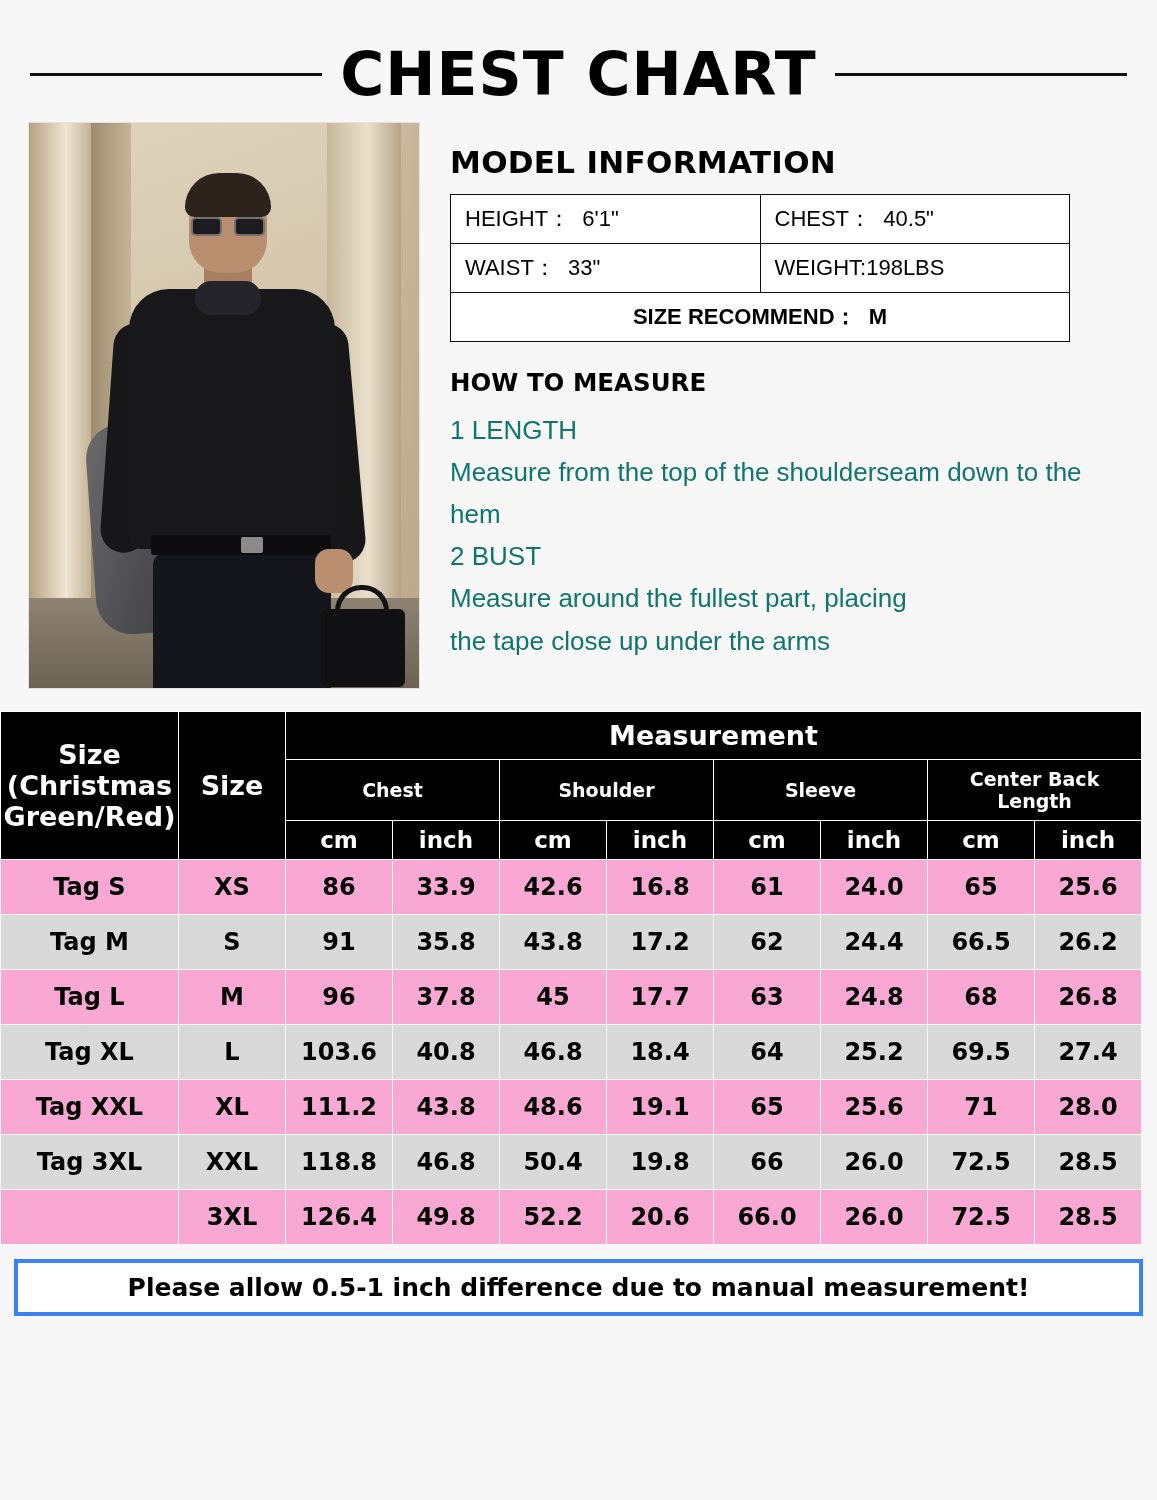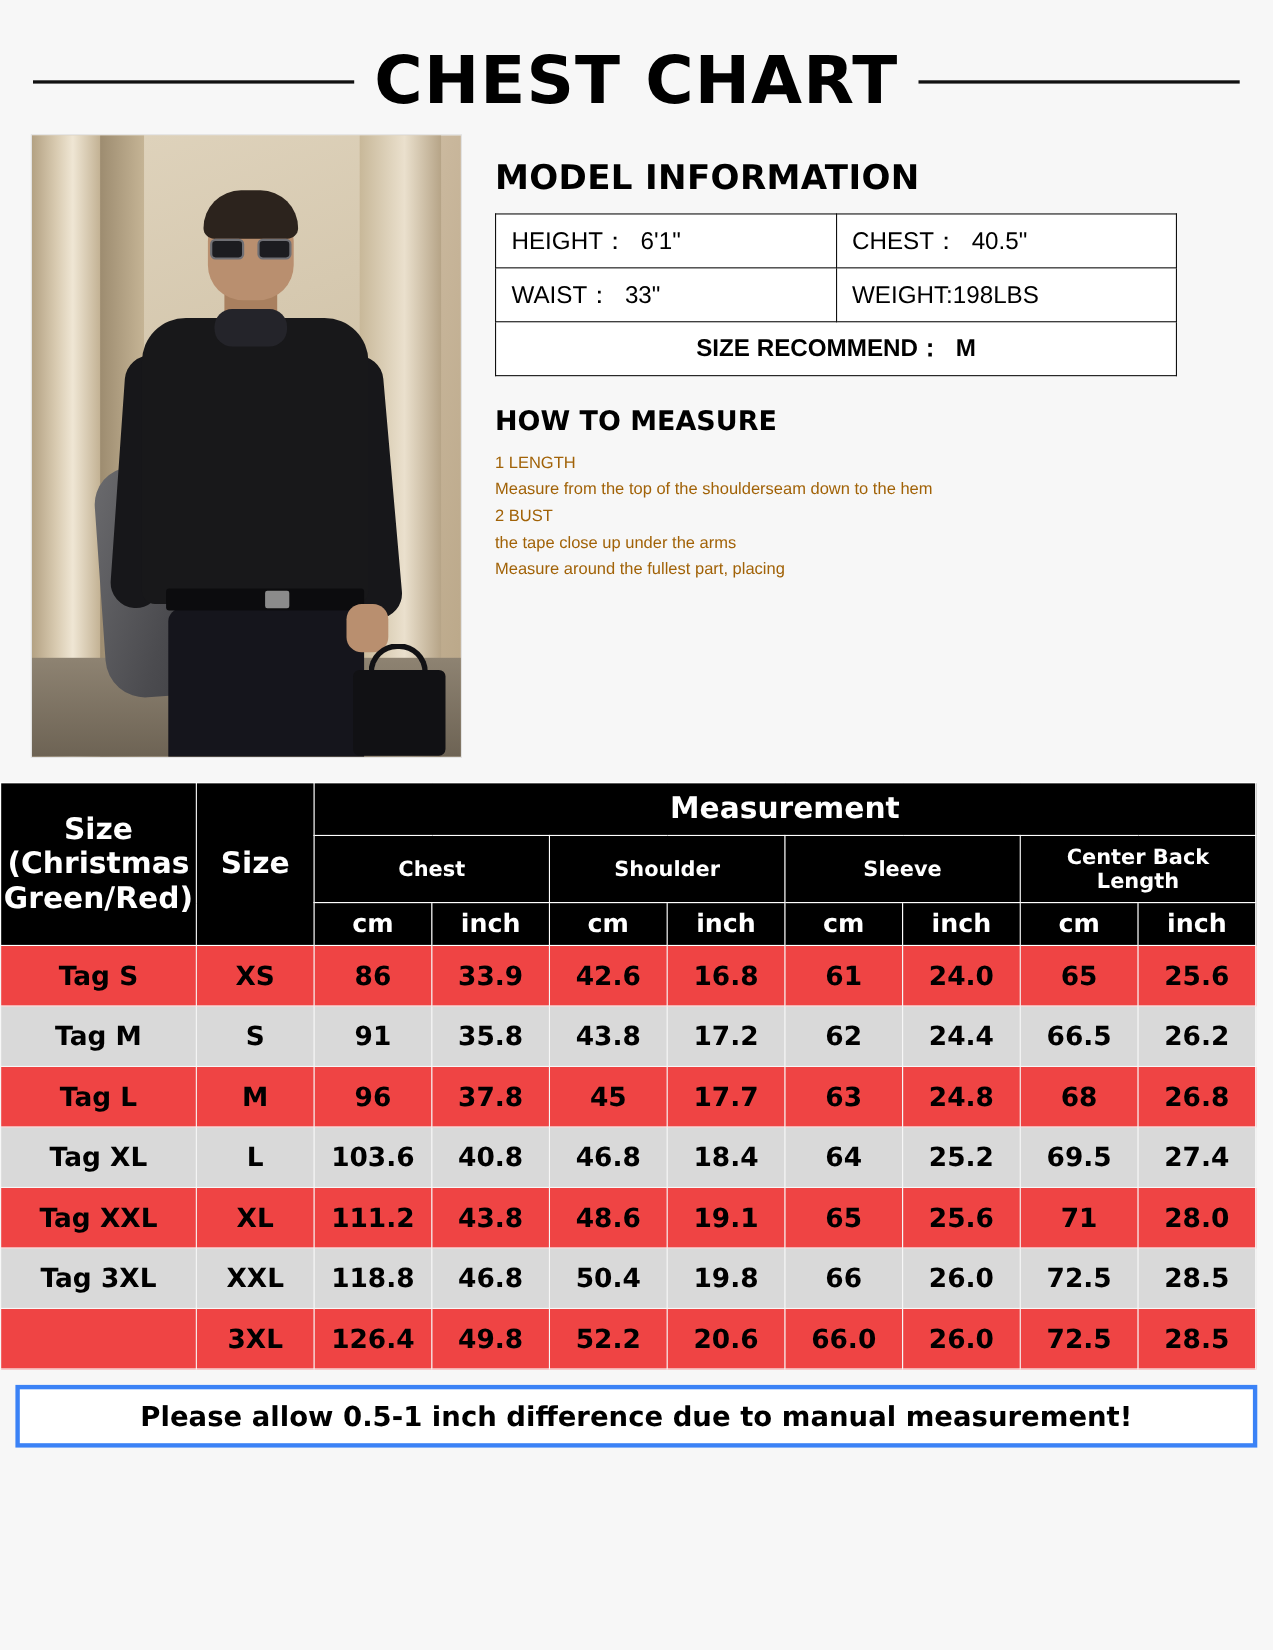--- a/index.html
+++ b/index.html
@@ -228,24 +228,24 @@
   }
   .model-table td.center { text-align: center; font-weight: bold; }
 
   .how-h {
     font-family: "DejaVu Sans", sans-serif;
     font-weight: bold;
     font-size: 24.5px;
     margin: 26px 0 12px 0;
   }
   .how-line {
-    font-size: 15px;
+    font-size: 26px;
     line-height: 1.62;
     margin: 0;
-    color: #a16207;
+    color: #0f766e;
   }
 
   
   .table-wrap {
     padding: 22px 0 0 0;
   }
   table.size {
     border-collapse: collapse;
     width: 1064px;
     table-layout: fixed;
@@ -265,21 +265,21 @@
   .th-mid { font-size: 19px; padding: 8px 16px; }
   .th-unit { font-size: 23px; padding: 6px 2px; }
   table.size td {
     background: #f2f2f2;
     color: #000000;
     font-size: 24px;
     font-weight: bold;
     padding: 13px 2px;
     border: 1px solid #f7f7f7;
   }
-  table.size tr.odd td { background: #ef4444; }
+  table.size tr.odd td { background: #f9a8d4; }
   table.size tr.even td { background: #d9d9d9; }
   .note {
     margin: 14px 14px 0 14px;
     border: 4px solid #3b82f6;
     background: #ffffff;
     text-align: center;
     font-family: "DejaVu Sans", sans-serif;
     font-weight: bold;
     font-size: 25px;
     padding: 10px 4px;
@@ -351,22 +351,22 @@
             &nbsp;<span>M</span>
           </td>
         </tr>
       </tbody>
         </table>
 
       <div class="how-h">HOW TO MEASURE</div>
       <p class="how-line">1 LENGTH</p>
       <p class="how-line">Measure from the top of the shoulderseam down to the hem</p>
       <p class="how-line">2 BUST</p>
+      <p class="how-line">Measure around the fullest part, placing</p>
       <p class="how-line">the tape close up under the arms</p>
-      <p class="how-line">Measure around the fullest part, placing</p>
     </div>
   </div>
 
   <div class="table-wrap">
     <table class="size">
       <colgroup>
         <col style="width:178px">
         <col style="width:107px">
         <col style="width:107px">
           <col style="width:107px">

